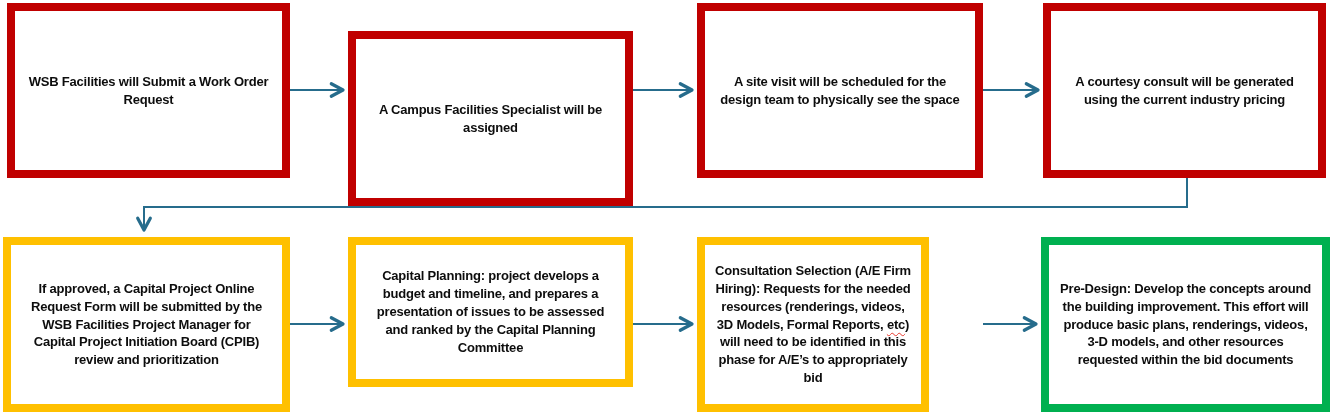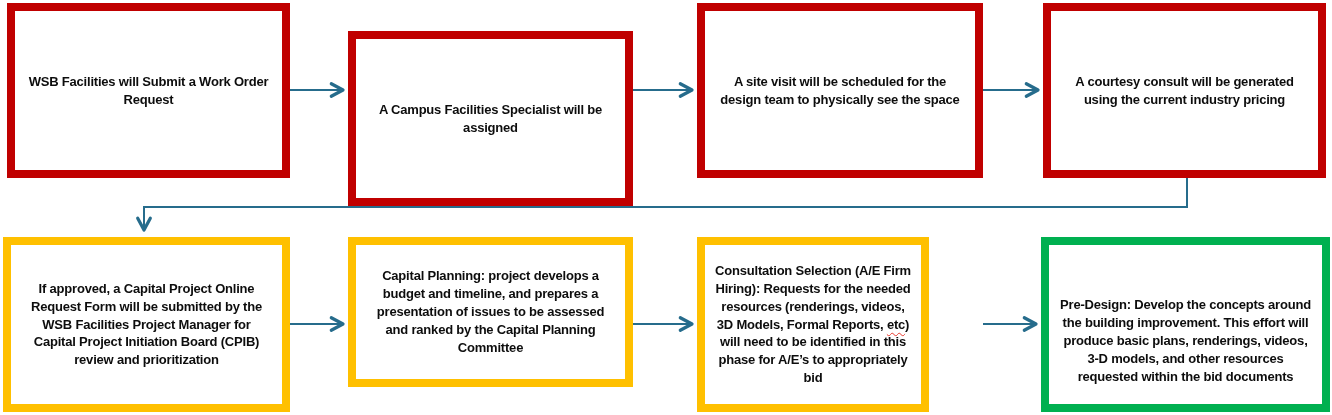--- a/index.html
+++ b/index.html
@@ -35,21 +35,21 @@
   }
   .box .txt {
     font-weight: bold;
     font-size: 13px;
     line-height: 1.38;
     letter-spacing: -0.2px;
     color: var(--text, #0d0d0d);
   }
   .box.red   { border: 8px solid var(--top-row-border, #C00000); }
   .box.gold  { border: 8px solid var(--bottom-row-border, #FFC000); }
-  .box.green { border: 8px solid var(--final-border, #00B050); align-items: flex-end; }
+  .box.green { border: 8px solid var(--final-border, #00B050); }
 
   .conn {
     stroke: var(--connector, #266C8C);
     stroke-width: 2;
     fill: none;
   }
   .conn-head {
     stroke: var(--connector, #266C8C);
     stroke-width: 1.8;
     fill: none;

